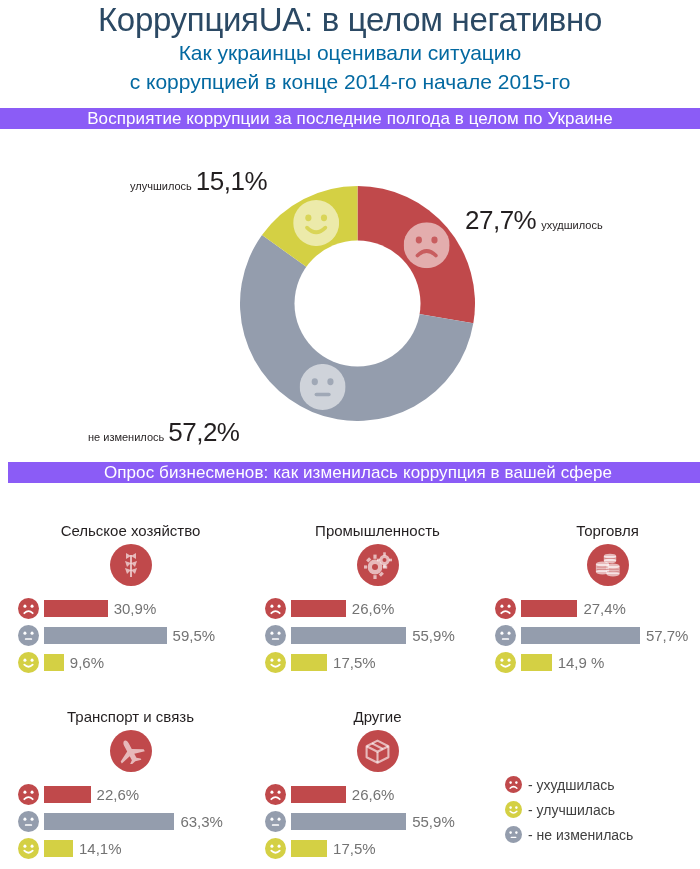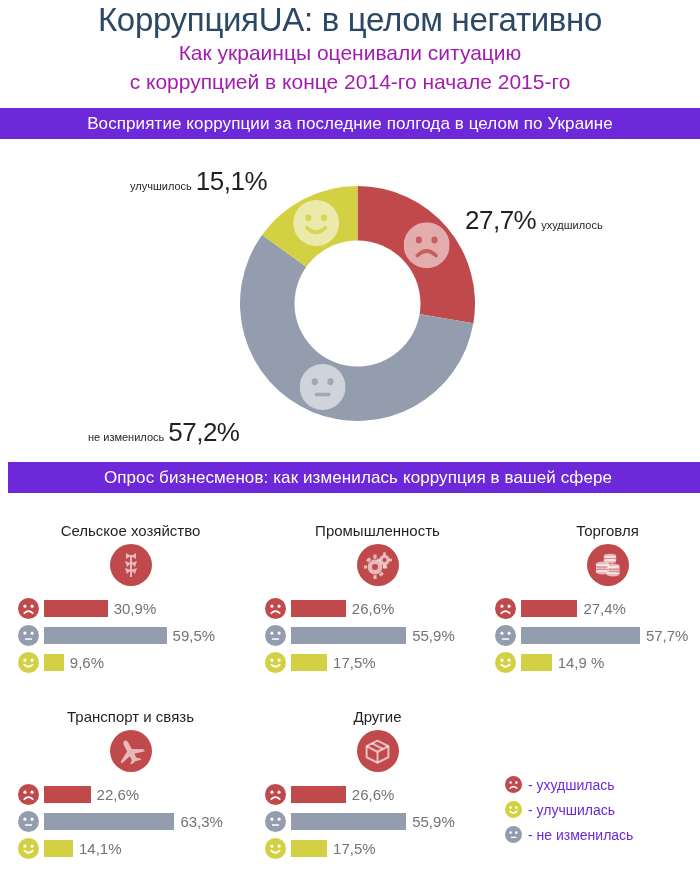--- a/index.html
+++ b/index.html
@@ -12,27 +12,27 @@
   }
   .page { position:relative; width:700px; height:869px; background:#fff; }
 
   
   .title-block { padding-top:2px; text-align:center; }
   .main-title {
     font-size:33px; font-weight:400; color:#2b4964;
     letter-spacing:-0.3px; line-height:36px; white-space:nowrap;
   }
   .sub-title {
-    font-size:21px; font-weight:400; color:#a21caf;
+    font-size:21px; font-weight:400; color:#0369a1;
     line-height:29px; white-space:nowrap;
   }
 
   
   .section-bar {
-    background:#6d28d9; height:31px;
+    background:#8b5cf6; height:21px;
     display:flex; align-items:center; justify-content:center;
     color:#ffffff; font-size:17px; font-weight:400; letter-spacing:.1px;
   }
   #section-bar-1 { position:absolute; top:108px; left:0; width:700px; }
   #section-bar-2 { position:absolute; top:462px; left:8px; width:700px; }
 
   
   .donut-wrap { position:absolute; top:145px; left:0; width:700px; height:317px; }
   .donut-svg { position:absolute; left:240px; top:41px; }
   .donut-label { position:absolute; color:#231f20; white-space:nowrap; }
@@ -59,21 +59,21 @@
   .bars { margin-top:12px; }
   .bar-row { display:flex; align-items:center; height:20px; margin-bottom:7px; }
   .face { width:21px; height:21px; flex:0 0 21px; margin-right:5px; }
   .bar { height:17px; }
   .bar-val { font-size:15px; color:#737373; margin-left:6px; white-space:nowrap; }
 
   
   .legend { position:absolute; left:505px; top:772px; width:190px; }
   .legend-row { display:flex; align-items:center; height:25px; }
   .legend-face { width:17px; height:17px; flex:0 0 17px; margin-right:6px; }
-  .legend-text { font-size:14px; color:#6d28d9; white-space:nowrap; }
+  .legend-text { font-size:14px; color:#404040; white-space:nowrap; }
 </style>
 </head>
 <body>
 
 <div class="page">
 
   <div class="title-block">
     <div class="main-title">КоррупцияUA: в целом негативно</div>
     <div class="sub-title">Как украинцы оценивали ситуацию</div>
     <div class="sub-title">с коррупцией в конце 2014-го начале 2015-го</div>

